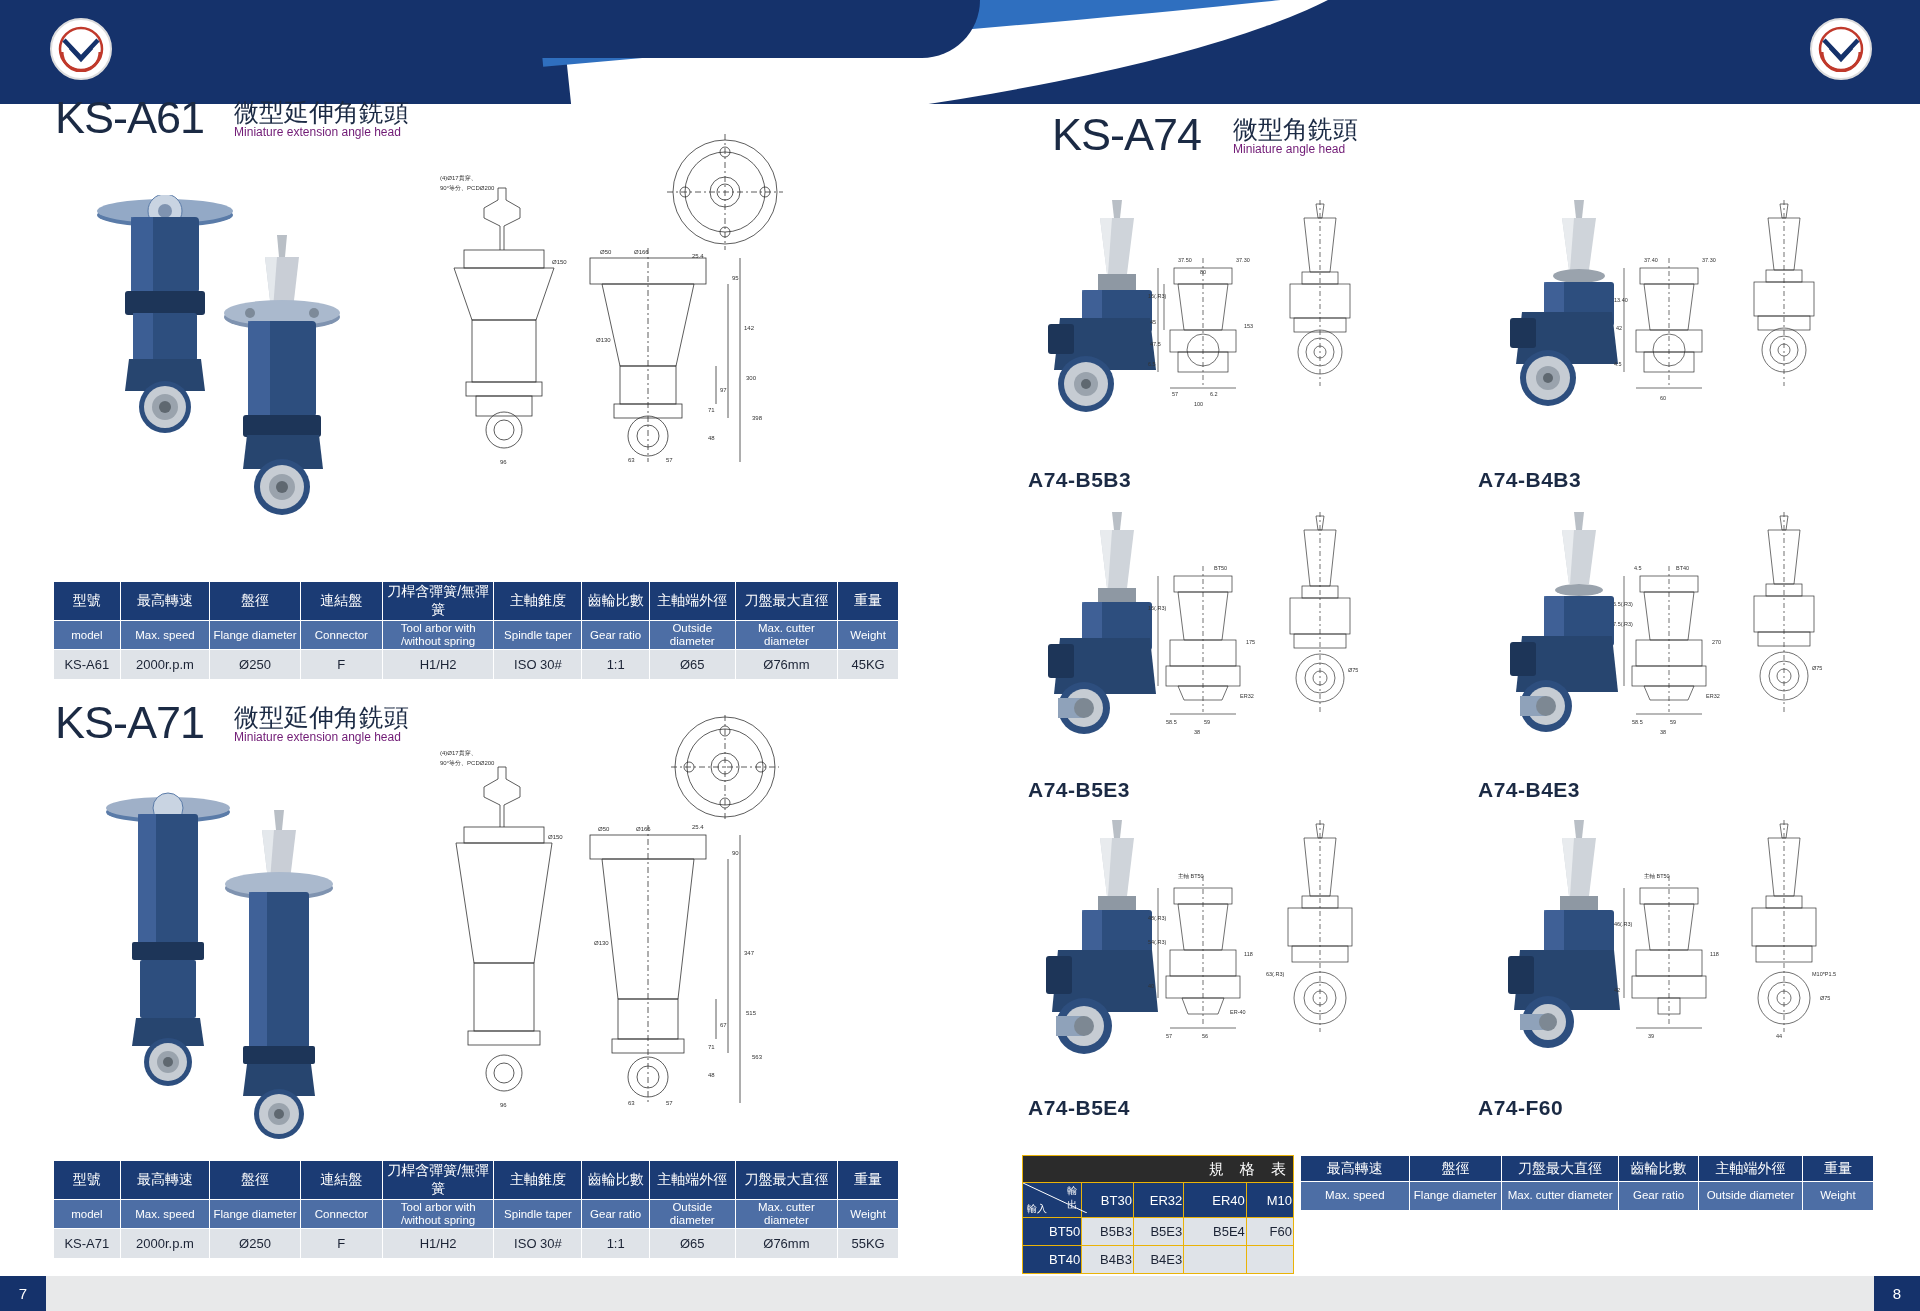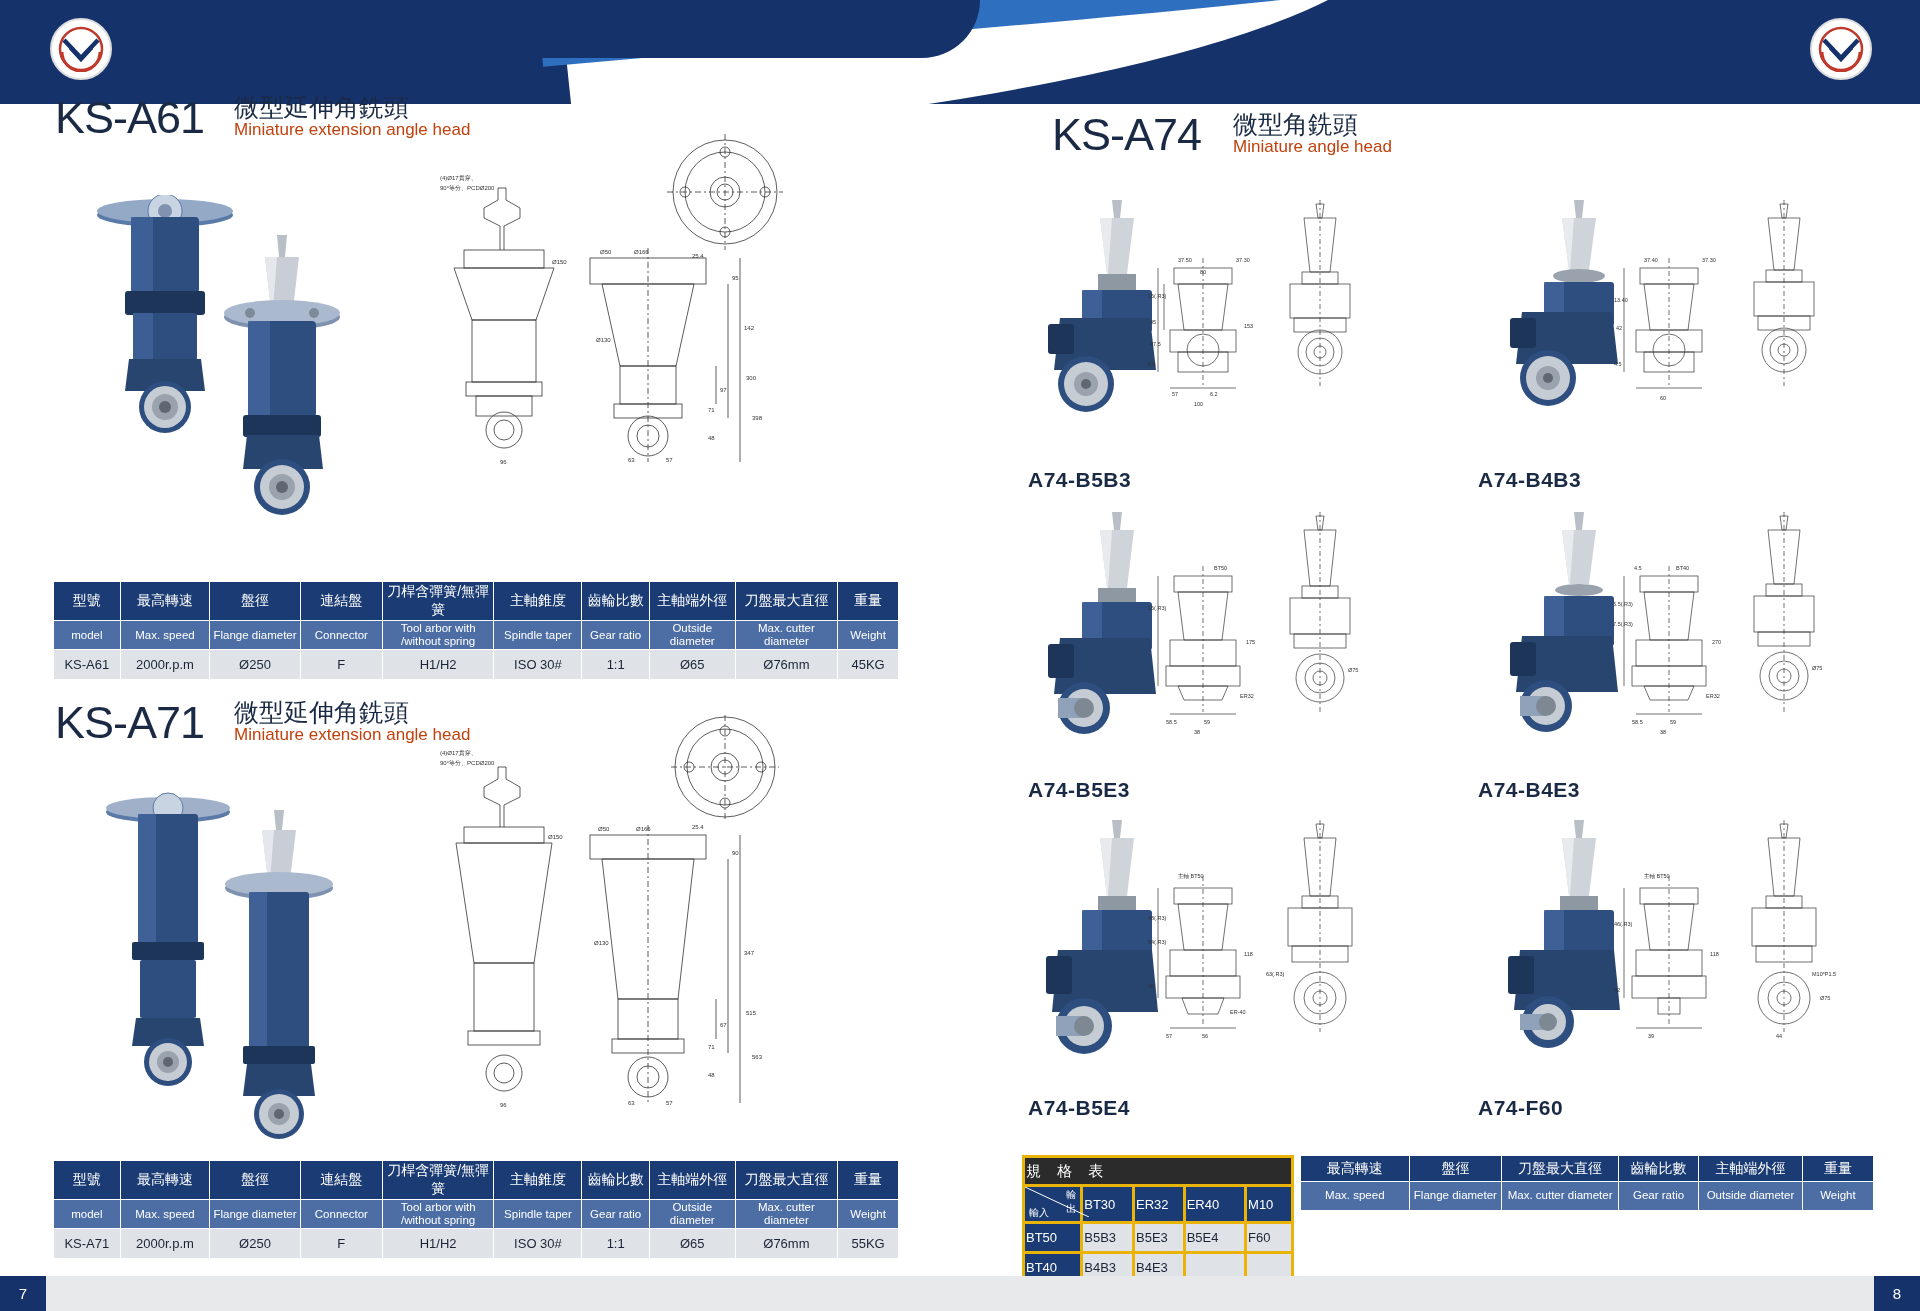--- a/index.html
+++ b/index.html
@@ -23,32 +23,32 @@
   .logo-badge.right{right:48px;top:18px;}
 
   
   .page-left{position:absolute;left:0;top:104px;width:960px;height:1190px;background:#ffffff;}
   .page-right{position:absolute;left:960px;top:104px;width:960px;height:1190px;background:#ffffff;}
 
   
   .model-head{position:absolute;}
   .model-code{font-size:45px;color:#1b2a44;letter-spacing:-1px;font-weight:400;line-height:1;}
   .model-cn{font-size:25px;color:#1b2a44;line-height:1;}
-  .model-en{font-size:17px;color:#c2410c;line-height:1;margin-top:1px;}
+  .model-en{font-size:12px;color:#701a75;line-height:1;margin-top:1px;}
 
   
   table.spec{border-collapse:collapse;position:absolute;}
   table.spec td{border:1px solid #ffffff;text-align:center;vertical-align:middle;}
   .hdr1 td{background:#1b3b74;color:#ffffff;font-size:14px;height:23px;}
   .hdr2 td{background:#4d6ea5;color:#ffffff;font-size:11.5px;height:26px;line-height:1.15;}
   .valrow td{background:#dfe3e8;color:#1b2335;font-size:13px;height:27px;border:1px solid #ffffff;}
 
   
   table.spec2{border-collapse:collapse;position:absolute;}
-  table.spec2 td{border:3px solid #eab308;text-align:left;vertical-align:middle;}
+  table.spec2 td{border:1px solid #eab308;text-align:right;vertical-align:middle;}
   .g-hdr{background:#2b2b2b;color:#ffffff;font-size:15px;letter-spacing:6px;height:24px;}
   .g-sub{background:#1b3b74;color:#ffffff;font-size:13px;height:25px;}
   .g-cell{background:#dfe3e8;color:#1b2335;font-size:13px;height:25px;}
   .g-diag{background:#1b3b74;color:#ffffff;font-size:10px;position:relative;}
 
   
   .part-label{position:absolute;font-size:21px;font-weight:bold;color:#1b2a44;letter-spacing:.5px;}
   .foot-bar{position:absolute;top:1276px;height:35px;background:#e8e9ea;}
   .foot-bar.left{left:0;width:960px;}
   .foot-bar.right{left:960px;width:960px;}

